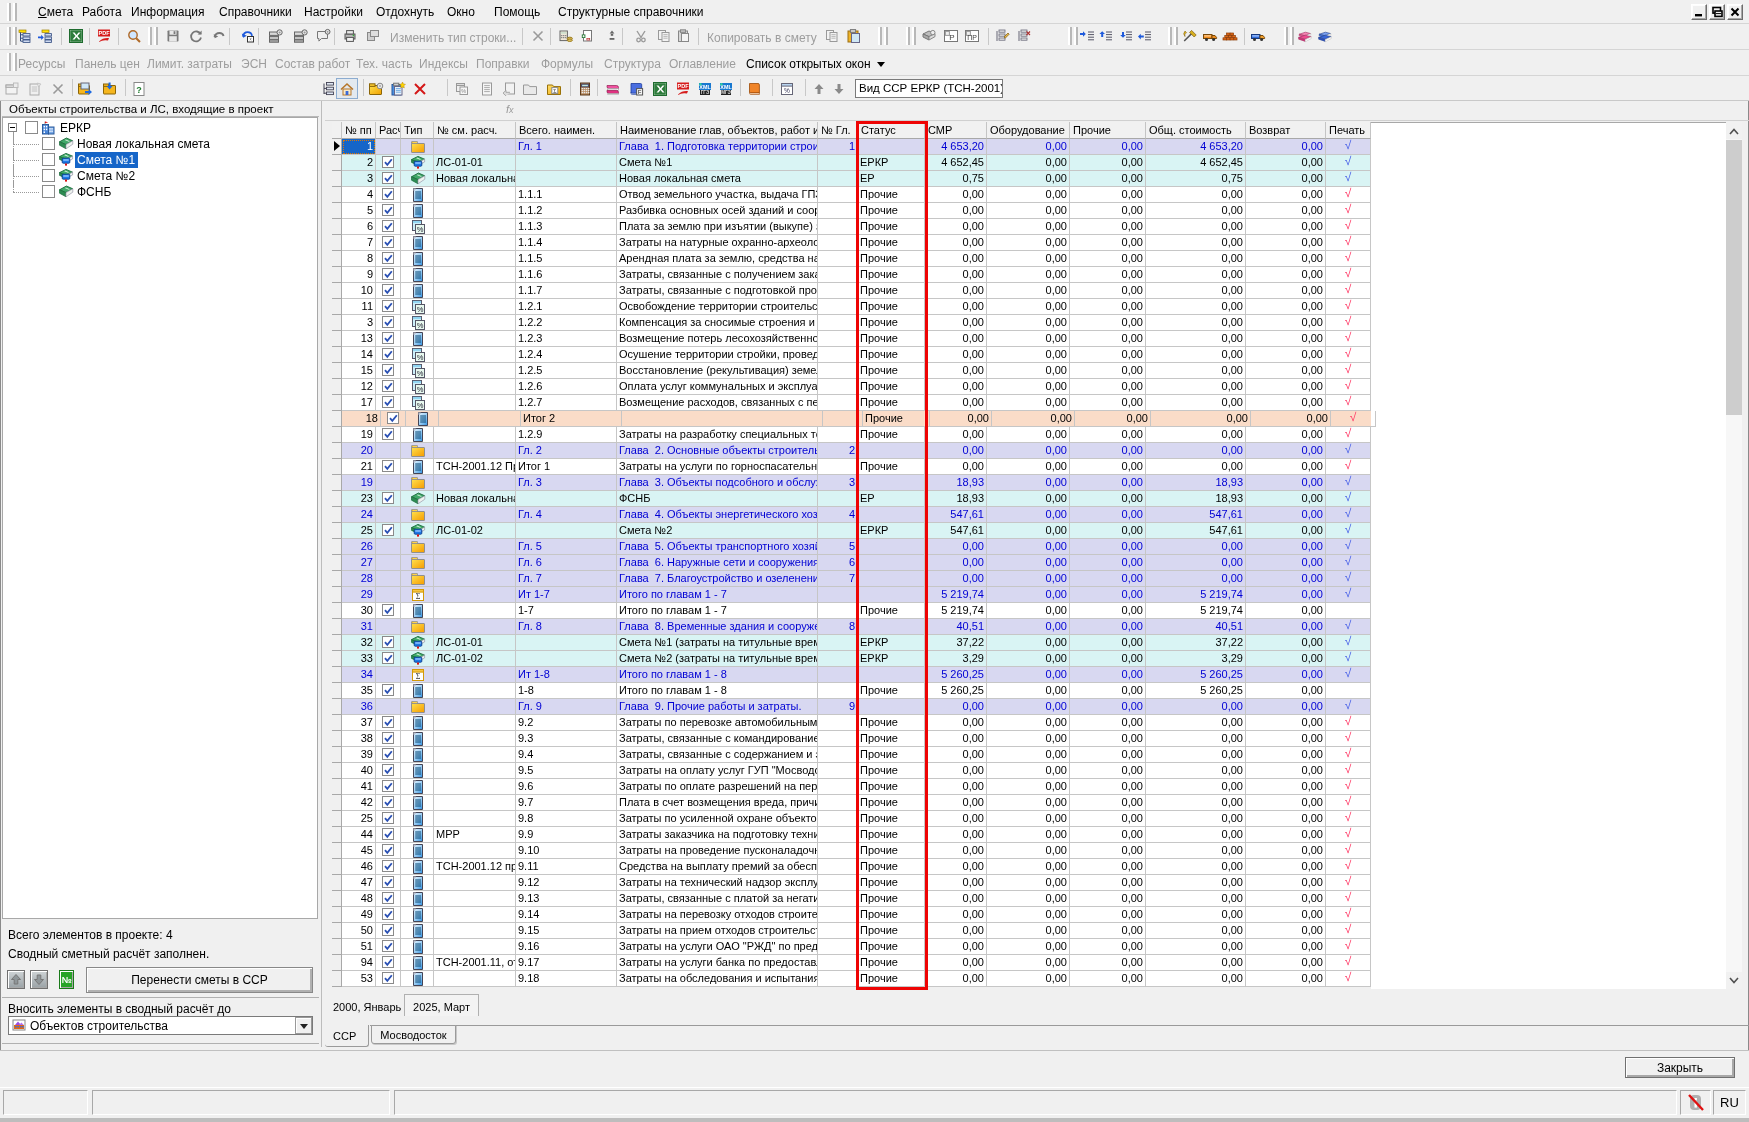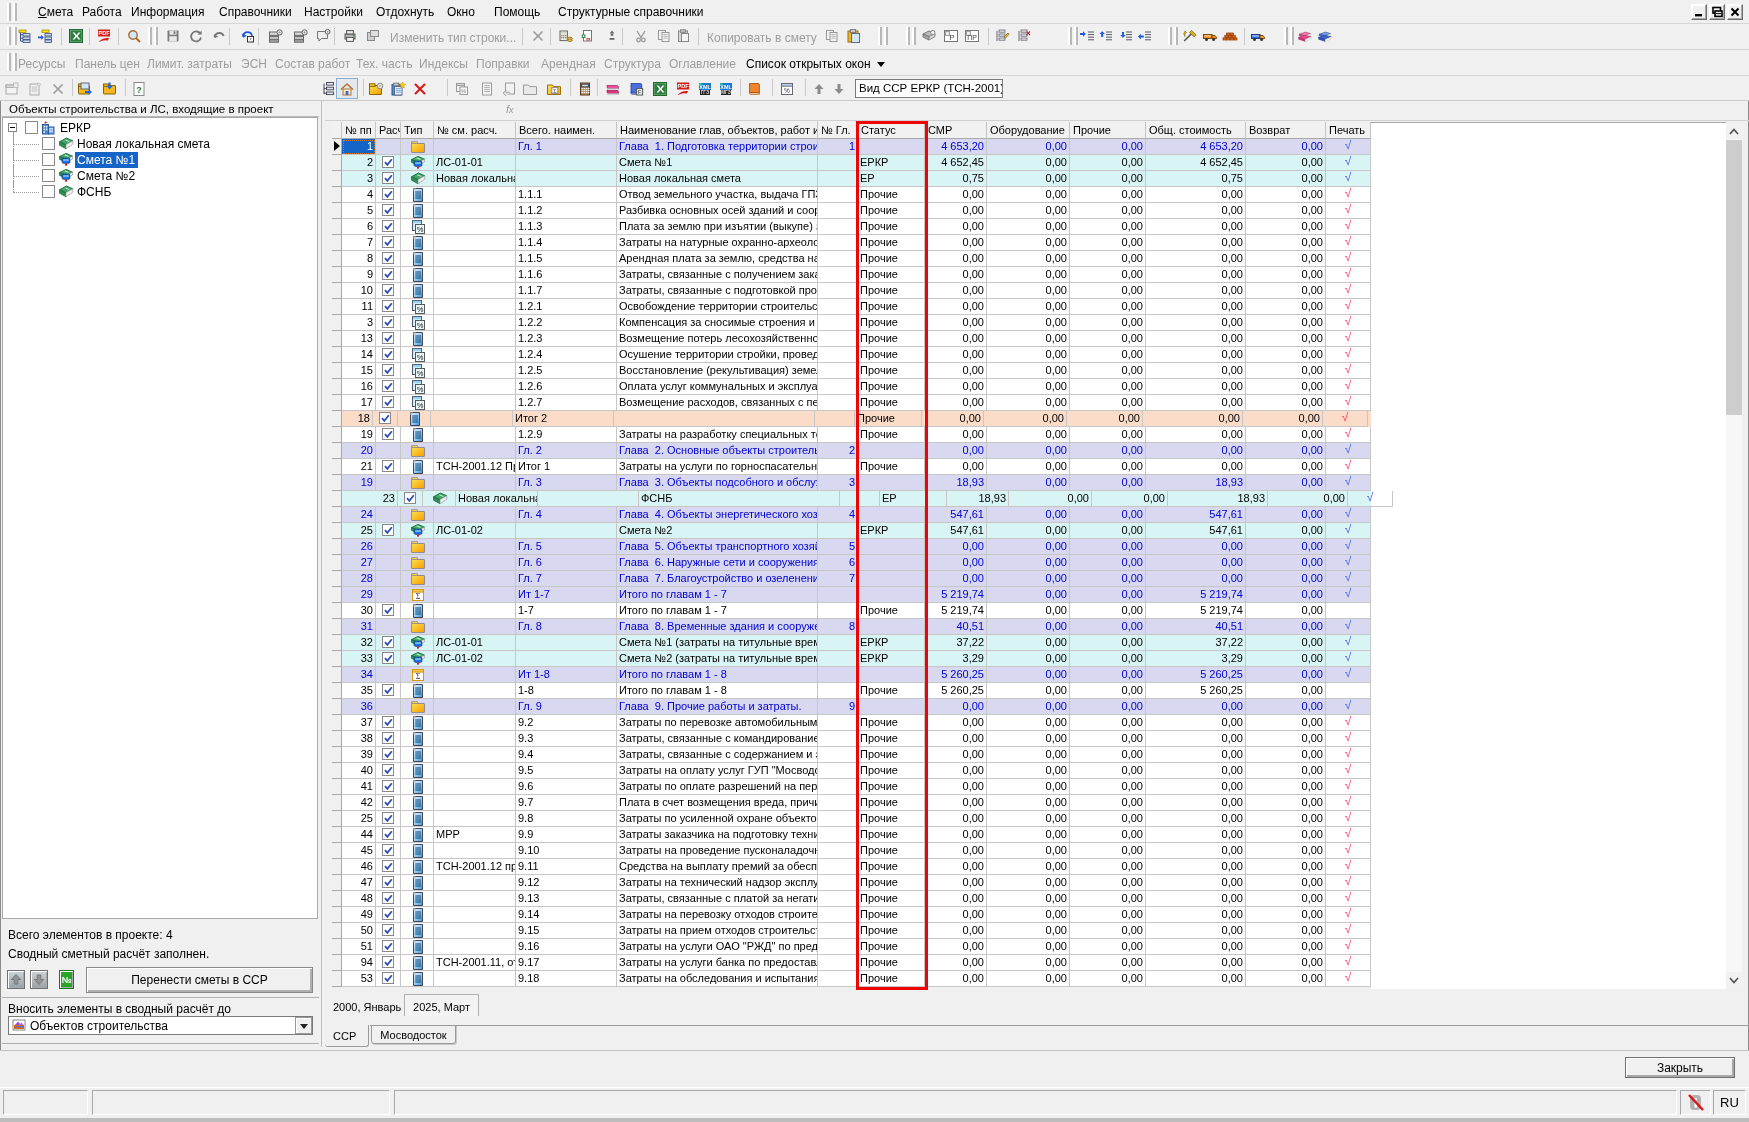--- a/index.html
+++ b/index.html
@@ -350,21 +350,21 @@
 <div class="bar" style="top:50px;height:26px;border-bottom:1px solid #d5d5d5">
 <div class="grip" style="left:7px"></div>
 <div class="t2" style="left:18px">Ресурсы</div>
 <div class="t2" style="left:75px">Панель цен</div>
 <div class="t2" style="left:147px">Лимит. затраты</div>
 <div class="t2" style="left:241px">ЭСН</div>
 <div class="t2" style="left:275px">Состав работ</div>
 <div class="t2" style="left:356px">Тех. часть</div>
 <div class="t2" style="left:419px">Индексы</div>
 <div class="t2" style="left:476px">Поправки</div>
-<div class="t2" style="left:541px">Арендная</div>
+<div class="t2" style="left:541px">Формулы</div>
 <div class="t2" style="left:604px">Структура</div>
 <div class="t2" style="left:669px">Оглавление</div>
 <div class="mi" style="left:746px;top:7px">Список открытых окон</div>
 <div class="abs" style="left:877px;top:12px;width:0;height:0;border:4px solid transparent;border-top:5px solid #000"></div>
 </div>
 <div class="bar" style="top:76px;height:25px;border-bottom:1px solid #c9c9c9">
 <div class="tbtn tb3" style="left:4px"><svg width="16" height="16" viewBox="0 0 16 16" style="">
         <rect x="2" y="4" width="11" height="9" fill="#f3f3f3" stroke="#aaa"></rect>
         <rect x="2" y="4" width="11" height="2.4" fill="#dedede" stroke="#aaa"></rect>
         <rect x="9.5" y="2" width="4.5" height="4.5" fill="#ececec" stroke="#bbb"></rect>
@@ -874,37 +874,37 @@
           <text x="10" y="12.6" font-size="7.5" font-family="Liberation Sans" fill="#223" text-anchor="middle">%</text>
         </svg></div><div class="c" style="width:82px;padding-left:2px;color:#000"></div><div class="c" style="width:101px;padding-left:2px">1.2.4</div><div class="c" style="width:201px;padding-left:2px">Осушение территории стройки, проведение друг</div><div class="c num" style="width:40px"></div><div class="c" style="width:67px;padding-left:2px;color:#000">Прочие</div><div class="c num" style="width:62px">0,00</div><div class="c num" style="width:83px">0,00</div><div class="c num" style="width:76px">0,00</div><div class="c num" style="width:100px">0,00</div><div class="c num" style="width:80px">0,00</div><div class="c" style="width:45px;text-align:center;padding-top:0"><span class="pm-r">√</span></div></div>
     <div class="row wh"><div class="c sel" style="width:10px"></div><div class="c num" style="width:34px">15</div><div class="c" style="width:25px;text-align:center;padding-top:0"><span class="cb"><svg width="11" height="11" viewBox="0 0 11 11" style="position:absolute;left:0;top:0">
             <path d="M2 5.2 L4.3 7.8 L8.8 2.2" fill="none" stroke="#2a50b4" stroke-width="1.8"></path>
           </svg></span></div><div class="c" style="width:33px;padding:0 0 0 9px"><svg width="16" height="16" viewBox="0 0 16 16" style="">
           <rect x="2.5" y="1.5" width="9" height="10" fill="#cdeffa" stroke="#556"></rect>
           <rect x="2.9" y="1.9" width="8.2" height="2" fill="#8fd4f2"></rect>
           <rect x="5.5" y="5.5" width="9" height="9" fill="#e7f8ee" stroke="#556"></rect>
           <text x="10" y="12.6" font-size="7.5" font-family="Liberation Sans" fill="#223" text-anchor="middle">%</text>
         </svg></div><div class="c" style="width:82px;padding-left:2px;color:#000"></div><div class="c" style="width:101px;padding-left:2px">1.2.5</div><div class="c" style="width:201px;padding-left:2px">Восстановление (рекультивация) земельных учас</div><div class="c num" style="width:40px"></div><div class="c" style="width:67px;padding-left:2px;color:#000">Прочие</div><div class="c num" style="width:62px">0,00</div><div class="c num" style="width:83px">0,00</div><div class="c num" style="width:76px">0,00</div><div class="c num" style="width:100px">0,00</div><div class="c num" style="width:80px">0,00</div><div class="c" style="width:45px;text-align:center;padding-top:0"><span class="pm-r">√</span></div></div>
-    <div class="row wh"><div class="c sel" style="width:10px"></div><div class="c num" style="width:34px">16</div><div class="c" style="width:25px;text-align:center;padding-top:0"><span class="cb"><svg width="11" height="11" viewBox="0 0 11 11" style="position:absolute;left:0;top:0">
+    <div class="row wh"><div class="c sel" style="width:10px"></div><div class="c num" style="width:34px">12</div><div class="c" style="width:25px;text-align:center;padding-top:0"><span class="cb"><svg width="11" height="11" viewBox="0 0 11 11" style="position:absolute;left:0;top:0">
             <path d="M2 5.2 L4.3 7.8 L8.8 2.2" fill="none" stroke="#2a50b4" stroke-width="1.8"></path>
           </svg></span></div><div class="c" style="width:33px;padding:0 0 0 9px"><svg width="16" height="16" viewBox="0 0 16 16" style="">
           <rect x="2.5" y="1.5" width="9" height="10" fill="#cdeffa" stroke="#556"></rect>
           <rect x="2.9" y="1.9" width="8.2" height="2" fill="#8fd4f2"></rect>
           <rect x="5.5" y="5.5" width="9" height="9" fill="#e7f8ee" stroke="#556"></rect>
           <text x="10" y="12.6" font-size="7.5" font-family="Liberation Sans" fill="#223" text-anchor="middle">%</text>
         </svg></div><div class="c" style="width:82px;padding-left:2px;color:#000"></div><div class="c" style="width:101px;padding-left:2px">1.2.6</div><div class="c" style="width:201px;padding-left:2px">Оплата услуг коммунальных и эксплуатационных</div><div class="c num" style="width:40px"></div><div class="c" style="width:67px;padding-left:2px;color:#000">Прочие</div><div class="c num" style="width:62px">0,00</div><div class="c num" style="width:83px">0,00</div><div class="c num" style="width:76px">0,00</div><div class="c num" style="width:100px">0,00</div><div class="c num" style="width:80px">0,00</div><div class="c" style="width:45px;text-align:center;padding-top:0"><span class="pm-r">√</span></div></div>
     <div class="row wh"><div class="c sel" style="width:10px"></div><div class="c num" style="width:34px">17</div><div class="c" style="width:25px;text-align:center;padding-top:0"><span class="cb"><svg width="11" height="11" viewBox="0 0 11 11" style="position:absolute;left:0;top:0">
             <path d="M2 5.2 L4.3 7.8 L8.8 2.2" fill="none" stroke="#2a50b4" stroke-width="1.8"></path>
           </svg></span></div><div class="c" style="width:33px;padding:0 0 0 9px"><svg width="16" height="16" viewBox="0 0 16 16" style="">
           <rect x="2.5" y="1.5" width="9" height="10" fill="#cdeffa" stroke="#556"></rect>
           <rect x="2.9" y="1.9" width="8.2" height="2" fill="#8fd4f2"></rect>
           <rect x="5.5" y="5.5" width="9" height="9" fill="#e7f8ee" stroke="#556"></rect>
           <text x="10" y="12.6" font-size="7.5" font-family="Liberation Sans" fill="#223" text-anchor="middle">%</text>
         </svg></div><div class="c" style="width:82px;padding-left:2px;color:#000"></div><div class="c" style="width:101px;padding-left:2px">1.2.7</div><div class="c" style="width:201px;padding-left:2px">Возмещение расходов, связанных с перенесение</div><div class="c num" style="width:40px"></div><div class="c" style="width:67px;padding-left:2px;color:#000">Прочие</div><div class="c num" style="width:62px">0,00</div><div class="c num" style="width:83px">0,00</div><div class="c num" style="width:76px">0,00</div><div class="c num" style="width:100px">0,00</div><div class="c num" style="width:80px">0,00</div><div class="c" style="width:45px;text-align:center;padding-top:0"><span class="pm-r">√</span></div></div>
-    <div class="row pe"><div class="c sel" style="width:10px"></div><div class="c num" style="width:31px">18</div><div class="c" style="width:25px;text-align:center;padding-top:0"><span class="cb"><svg width="11" height="11" viewBox="0 0 11 11" style="position:absolute;left:0;top:0">
+    <div class="row pe"><div class="c sel" style="width:10px"></div><div class="c num" style="width:39px">18</div><div class="c" style="width:25px;text-align:center;padding-top:0"><span class="cb"><svg width="11" height="11" viewBox="0 0 11 11" style="position:absolute;left:0;top:0">
             <path d="M2 5.2 L4.3 7.8 L8.8 2.2" fill="none" stroke="#2a50b4" stroke-width="1.8"></path>
           </svg></span></div><div class="c" style="width:33px;padding:0 0 0 9px"><svg width="16" height="16" viewBox="0 0 16 16" style="">
           <defs>
             <linearGradient id="gd" x1="0" y1="0" x2="1" y2="1">
               <stop offset="0" stop-color="#e2f2ff"></stop>
               <stop offset="0.5" stop-color="#9fd0f5"></stop>
               <stop offset="1" stop-color="#2f90e0"></stop>
             </linearGradient>
           </defs>
           <path d="M3.5 1.5h9v13h-9z" fill="url(#gd)" stroke="#445"></path>
@@ -969,21 +969,21 @@
           <rect x="1.5" y="2.5" width="6" height="4" rx="0.5" fill="#e8b000" stroke="#999"></rect>
           <rect x="1.5" y="4.5" width="13" height="9" rx="0.5" fill="url(#gf)" stroke="#8f8f8f"></rect>
           <defs>
             <linearGradient id="gf" x1="0" y1="0" x2="1" y2="1">
               <stop offset="0" stop-color="#ffe14d"></stop>
               <stop offset="1" stop-color="#f59a00"></stop>
             </linearGradient>
           </defs>
           <rect x="2.5" y="2.9" width="4.6" height="1.2" fill="#ffd24d"></rect>
         </svg></div><div class="c" style="width:82px;padding-left:2px;color:#000"></div><div class="c" style="width:101px;padding-left:2px">Гл. 3</div><div class="c" style="width:201px;padding-left:2px">Глава &nbsp;3. Объекты подсобного и обслуживающего</div><div class="c num" style="width:40px">3</div><div class="c" style="width:67px;padding-left:2px;color:#000"></div><div class="c num" style="width:62px">18,93</div><div class="c num" style="width:83px">0,00</div><div class="c num" style="width:76px">0,00</div><div class="c num" style="width:100px">18,93</div><div class="c num" style="width:80px">0,00</div><div class="c" style="width:45px;text-align:center;padding-top:0"><span class="pm-b">√</span></div></div>
-    <div class="row cy"><div class="c sel" style="width:10px"></div><div class="c num" style="width:56px">23</div><div class="c" style="width:25px;text-align:center;padding-top:0"><span class="cb"><svg width="11" height="11" viewBox="0 0 11 11" style="position:absolute;left:0;top:0">
+    <div class="row cy"><div class="c sel" style="width:10px"></div><div class="c num" style="width:34px">23</div><div class="c" style="width:25px;text-align:center;padding-top:0"><span class="cb"><svg width="11" height="11" viewBox="0 0 11 11" style="position:absolute;left:0;top:0">
             <path d="M2 5.2 L4.3 7.8 L8.8 2.2" fill="none" stroke="#2a50b4" stroke-width="1.8"></path>
           </svg></span></div><div class="c" style="width:33px;padding:0 0 0 9px"><svg width="16" height="16" viewBox="0 0 16 16" style="">
           <path d="M1.5 5.8 L8.4 2 L14.8 4.8 L8 8.6 Z" fill="#41a869" stroke="#1c6b3c" stroke-width="0.9"></path>
           <path d="M1.5 5.8 L1.5 9.2 L8 12.8 L8 8.6 Z" fill="#2c8c52" stroke="#1c6b3c" stroke-width="0.7"></path>
           <path d="M14.8 4.8 L14.8 8.2 L8 12.8 L8 8.6 Z" fill="#eef2ee" stroke="#99a" stroke-width="0.7"></path>
           <path d="M7.8 3.4l4 1.8-1 0.6-4-1.8z" fill="#d8f0dc"></path>
         </svg></div><div class="c" style="width:82px;padding-left:2px;color:#000">Новая локальная</div><div class="c" style="width:101px;padding-left:2px"></div><div class="c" style="width:201px;padding-left:2px">ФСНБ</div><div class="c num" style="width:40px"></div><div class="c" style="width:67px;padding-left:2px;color:#000">ЕР</div><div class="c num" style="width:62px">18,93</div><div class="c num" style="width:83px">0,00</div><div class="c num" style="width:76px">0,00</div><div class="c num" style="width:100px">18,93</div><div class="c num" style="width:80px">0,00</div><div class="c" style="width:45px;text-align:center;padding-top:0"><span class="pm-b">√</span></div></div>
     <div class="row ch"><div class="c sel" style="width:10px"></div><div class="c num" style="width:34px">24</div><div class="c" style="width:25px;text-align:center;padding-top:0"></div><div class="c" style="width:33px;padding:0 0 0 9px"><svg width="16" height="16" viewBox="0 0 16 16" style="">
           <rect x="1.5" y="2.5" width="6" height="4" rx="0.5" fill="#e8b000" stroke="#999"></rect>
           <rect x="1.5" y="4.5" width="13" height="9" rx="0.5" fill="url(#gf)" stroke="#8f8f8f"></rect>

